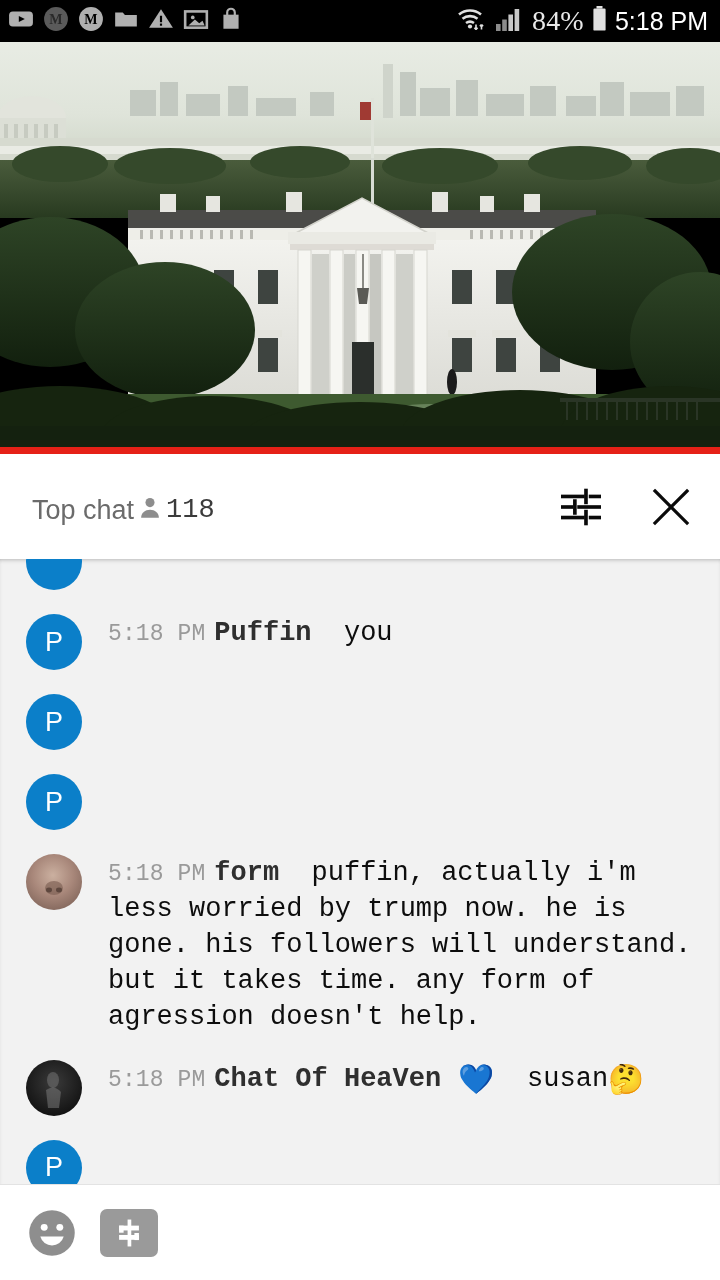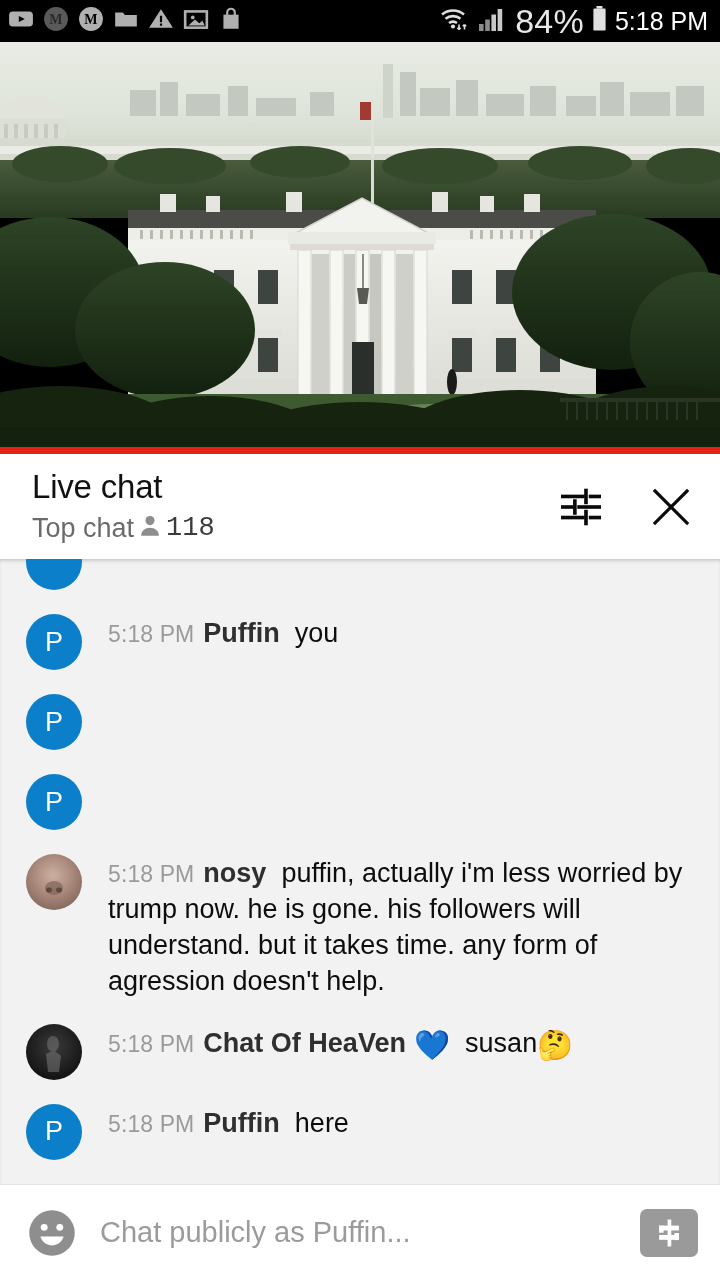--- a/index.html
+++ b/index.html
@@ -14,21 +14,21 @@
 
   
   .statusbar {
     height:42px; background:#000000; color:#cfcfcf;
     display:flex; align-items:center; justify-content:space-between;
     padding:0 12px 0 8px; flex:0 0 42px;
   }
   .sb-left { display:flex; align-items:center; gap:9px; }
   .sb-right { display:flex; align-items:center; gap:7px; }
   .sb-icon { display:block; }
-  .sb-text { font-size:34px; color:#e8e8e8; letter-spacing:0.2px; font-family:Liberation Sans, sans-serif; }
+  .sb-text { font-size:28px; color:#e8e8e8; letter-spacing:0.2px; font-family:Liberation Serif, serif; }
   .sb-time { font-size:25px; color:#ffffff; }
 
   
   .video-wrap { position:relative; width:720px; height:412px; flex:0 0 412px; background:#000; overflow:hidden; }
   .video-canvas { position:absolute; inset:0; }
   .progress { position:absolute; left:0; bottom:0; width:100%; height:7px; background:#e52117; }
 
   
   .chat-header {
     flex:0 0 105px; background:#fff; display:flex; align-items:center;
@@ -50,21 +50,21 @@
   }
   .msg { display:flex; align-items:flex-start; padding:11px 26px 11px 26px; }
   .msg.clipped { margin-top:-38px; }
   .avatar {
     flex:0 0 56px; width:56px; height:56px; border-radius:50%;
     display:flex; align-items:center; justify-content:center;
     color:#ffffff; font-size:27px; font-weight:400; overflow:hidden;
     margin-top:2px;
   }
   .avatar.photo { background:#8a7a70; position:relative; }
-  .msg-body { flex:1; padding-left:26px; padding-top:4px; }
+  .msg-body { flex:1; padding-left:26px; padding-top:4px;font-family:Liberation Mono, monospace; }
   .msg-line { font-size:27px; line-height:1.33; color:#0d0d0d; }
   .ts { color:#9a9a9a; font-size:23px; margin-right:9px; letter-spacing:0.1px; }
   .author { font-weight:bold; color:#2f2f2f; }
   .body-text { color:#0d0d0d; }
   .emoji { font-size:29px; vertical-align:-3px; }
 
   
   .input-bar {
     flex:0 0 96px; background:#ffffff; display:flex; align-items:center;
     padding:0 22px 0 26px; gap:22px; border-top:1px solid #e3e3e3;
@@ -361,21 +361,20 @@
           <rect x="676" y="356" width="2" height="22"></rect>
         <rect x="686" y="356" width="2" height="22"></rect>
           <rect x="696" y="356" width="2" height="22"></rect>
       </g>
     </svg>
     <div class="progress"></div>
   </div>
 
   <div class="chat-header">
     <div class="ch-titles">
-      <div class="ch-title">Live chat</div>
       <div class="ch-sub">
         <span class="ch-subtext">Top chat</span>
         <span>
           <svg width="26" height="26" viewBox="0 0 24 24">
               <circle cx="12" cy="7" r="4.2" fill="#8d8d8d"></circle>
               <path d="M3.8 21c0-4.6 3.7-7.4 8.2-7.4s8.2 2.8 8.2 7.4Z" fill="#8d8d8d"></path>
             </svg>
         </span>
         <span class="ch-count">118</span>
       </div>
@@ -425,56 +424,52 @@
       </div>
       <div class="msg">
         <div class="avatar photo" style="background: radial-gradient(circle at 48% 38%, rgb(203, 176, 160) 0%, rgb(168, 135, 122) 45%, rgb(111, 86, 76) 100%);">
           <svg width="56" height="56" viewBox="0 0 56 56">
             <ellipse cx="28" cy="34" rx="9" ry="7" fill="#7c5f53" opacity="0.65"></ellipse>
             <ellipse cx="23" cy="36" rx="3" ry="2.4" fill="#4e3a32" opacity="0.75"></ellipse>
             <ellipse cx="33" cy="36" rx="3" ry="2.4" fill="#4e3a32" opacity="0.75"></ellipse>
           </svg>
         </div>
         <div class="msg-body">
-          <div class="msg-line"><span class="ts">5:18 PM</span><span class="author">nosy</span><span class="body-text">&nbsp;&nbsp;puffin, actually i'm less worried by trump now. he is gone. his followers will understand. but it takes time. any form of agression doesn't help.</span></div>
+          <div class="msg-line"><span class="ts">5:18 PM</span><span class="author">form</span><span class="body-text">&nbsp;&nbsp;puffin, actually i'm less worried by trump now. he is gone. his followers will understand. but it takes time. any form of agression doesn't help.</span></div>
         </div>
       </div>
       <div class="msg">
         <div class="avatar photo" style="background: radial-gradient(circle at 50% 40%, rgb(58, 58, 58) 0%, rgb(22, 22, 22) 70%, rgb(0, 0, 0) 100%);">
           <svg width="56" height="56" viewBox="0 0 56 56">
             <ellipse cx="27" cy="20" rx="6" ry="8" fill="#6e6e6e" opacity="0.6"></ellipse>
             <path d="M20 30 Q28 24 35 32 L33 48 L22 48 Z" fill="#8a8a8a" opacity="0.45"></path>
           </svg>
         </div>
         <div class="msg-body">
           <div class="msg-line"><span class="ts">5:18 PM</span><span class="author">Chat Of HeaVen</span><span class="emoji"> 💙</span><span class="body-text">&nbsp;&nbsp;susan</span><span class="emoji">🤔</span></div>
         </div>
       </div>
       <div class="msg">
         <div class="avatar" style="background: rgb(11, 127, 201);">P</div>
-        <div class="msg-body">
-          <div class="msg-line"><span class="ts">5:18 PM</span><span class="author">Puffin</span><span class="body-text">&nbsp;&nbsp;here</span></div>
-        </div>
       </div>
       <div class="msg">
         <div class="avatar" style="background: rgb(15, 154, 168);">B</div>
         <div class="msg-body"></div>
       </div>
     </div>
 
   <div class="input-bar">
     <div class="emoji-btn">
       <svg width="52" height="52" viewBox="0 0 24 24">
         <circle cx="12" cy="12" r="10.5" fill="#8e8e8e"></circle>
         <circle cx="8.4" cy="9.4" r="1.6" fill="#fff"></circle>
           <circle cx="15.6" cy="9.4" r="1.6" fill="#fff"></circle>
         <path d="M6.6 13.6a5.6 5.6 0 0 0 10.8 0Z" fill="#fff"></path>
       </svg>
     </div>
-    <div class="chat-input">Chat publicly as Puffin...</div>
     <div class="superchat-btn">
       <svg width="34" height="34" viewBox="0 0 24 24">
         <rect x="11" y="2.5" width="2.6" height="19" fill="#ffffff"></rect>
         <rect x="5" y="6.8" width="14" height="3.4" fill="#ffffff"></rect>
         <rect x="5" y="13.4" width="14" height="3.4" fill="#ffffff"></rect>
         <rect x="5" y="6.8" width="3.2" height="5" fill="#ffffff"></rect>
         <rect x="15.8" y="12" width="3.2" height="5" fill="#ffffff"></rect>
       </svg>
     </div>
   </div>

